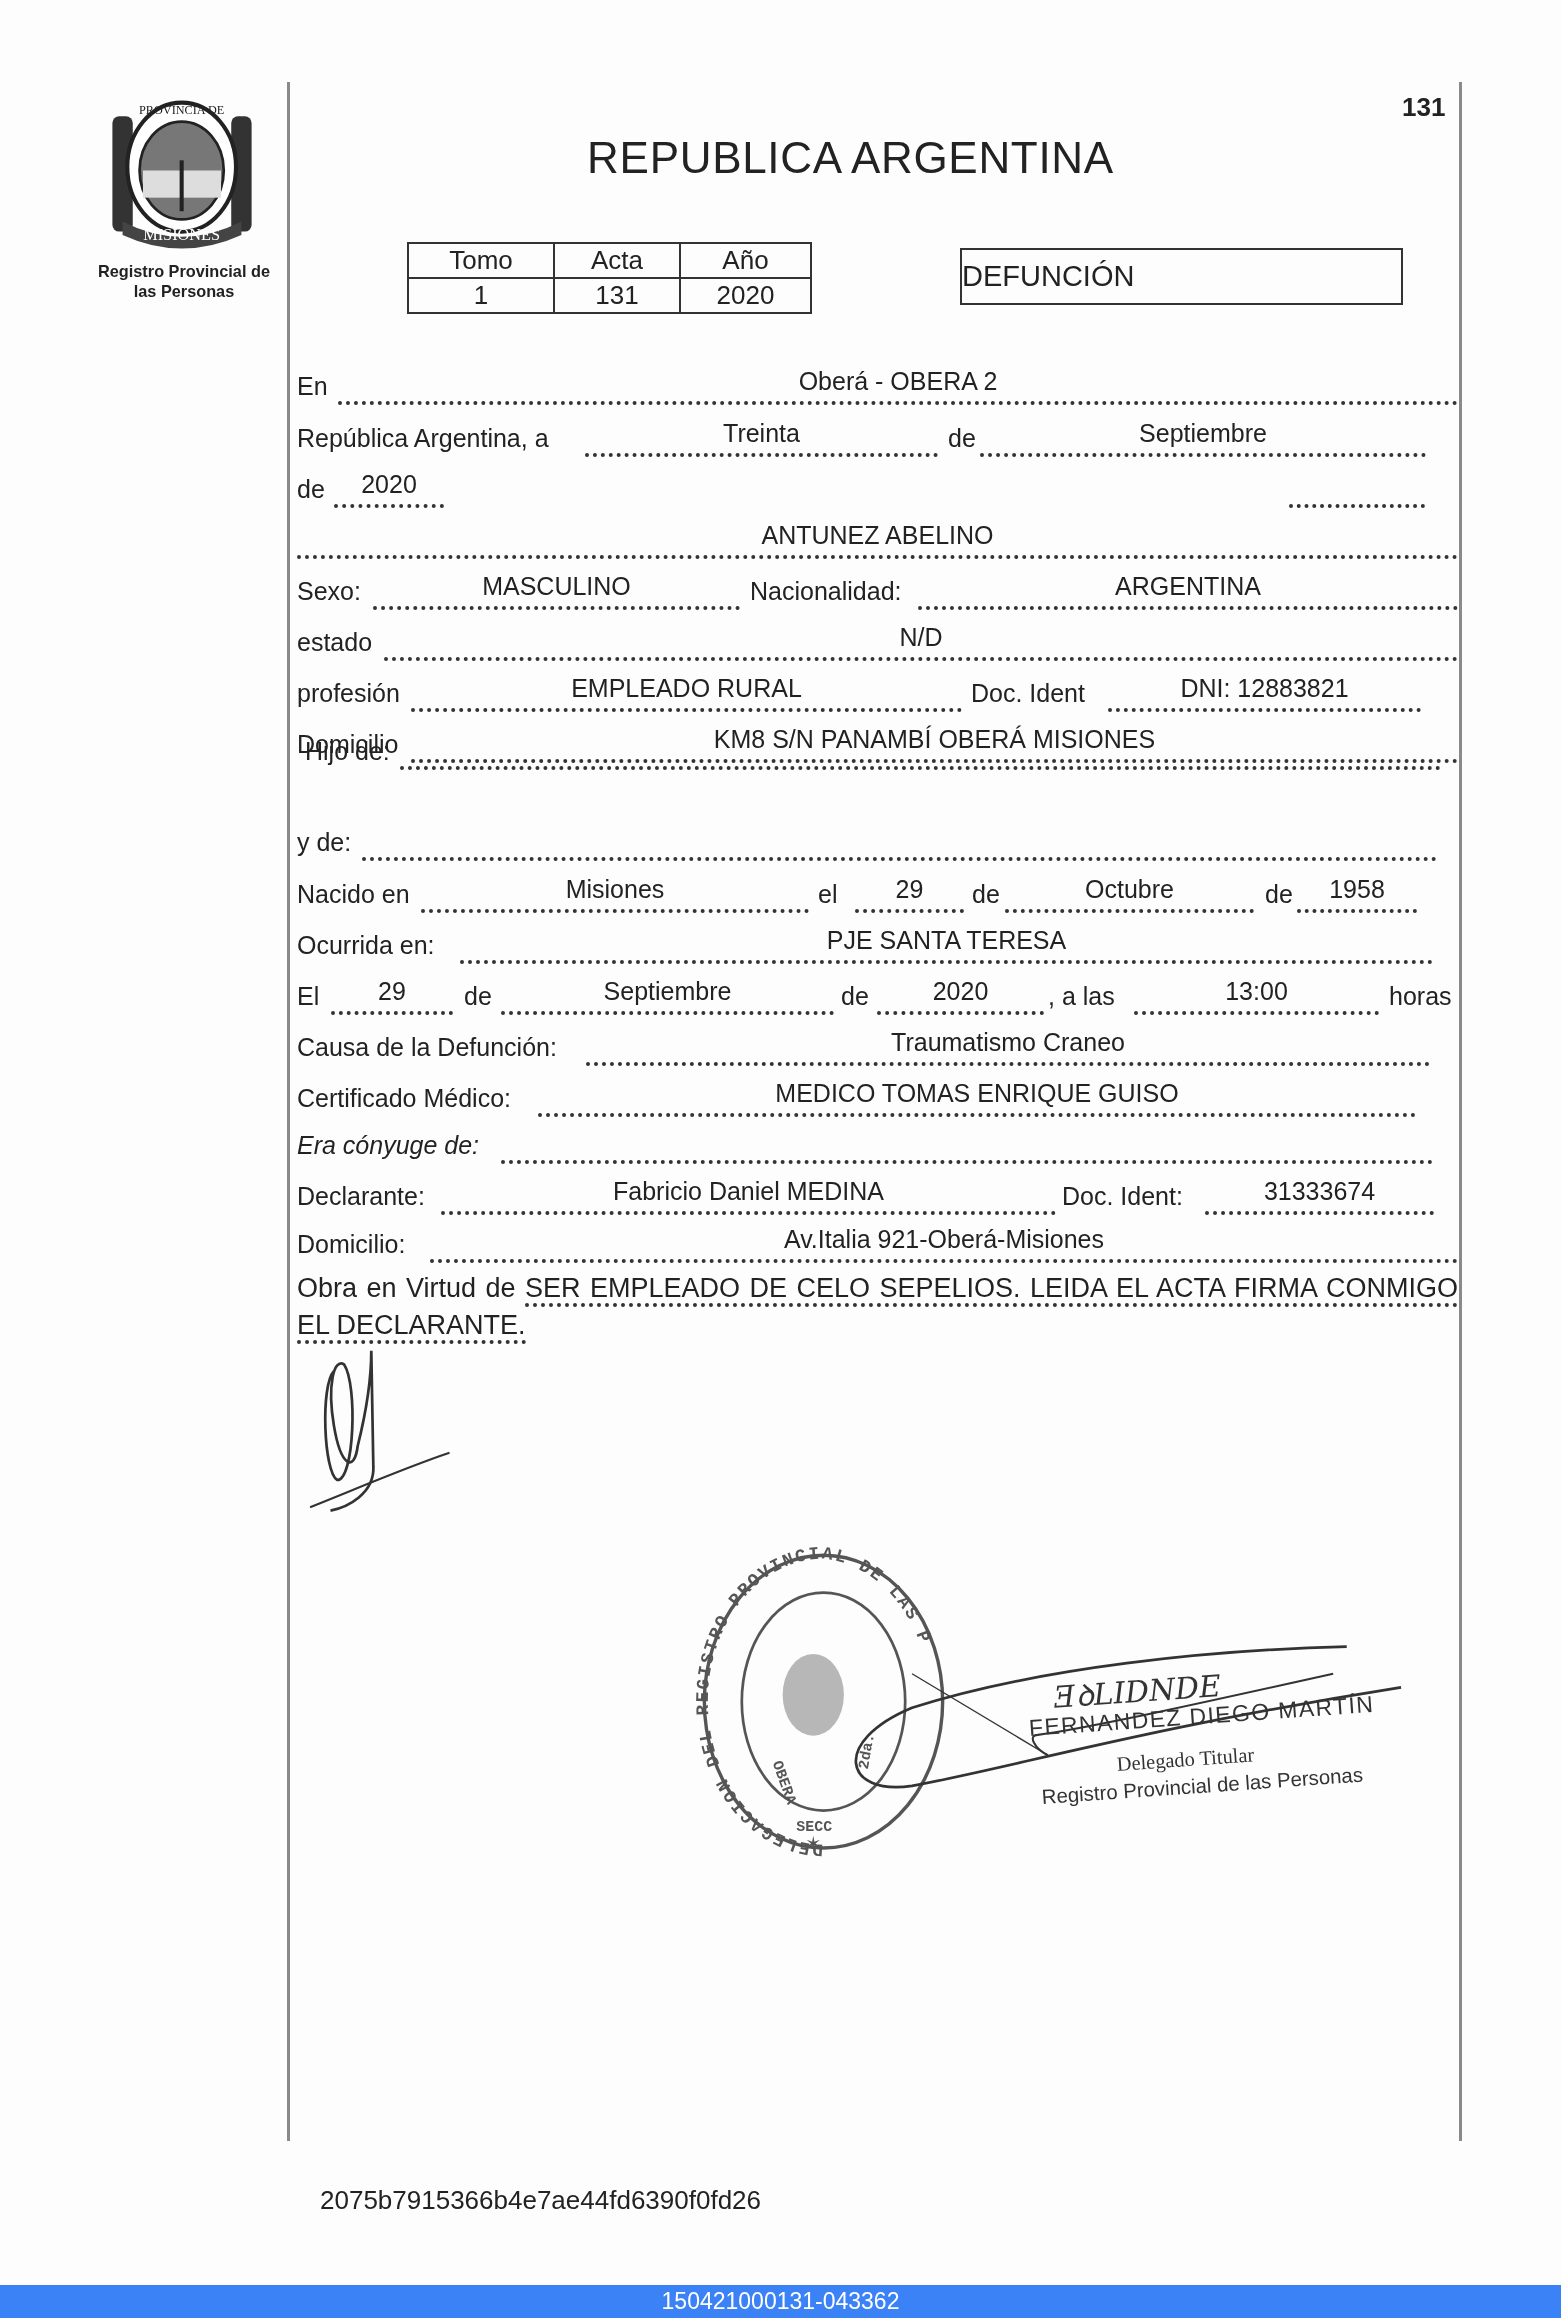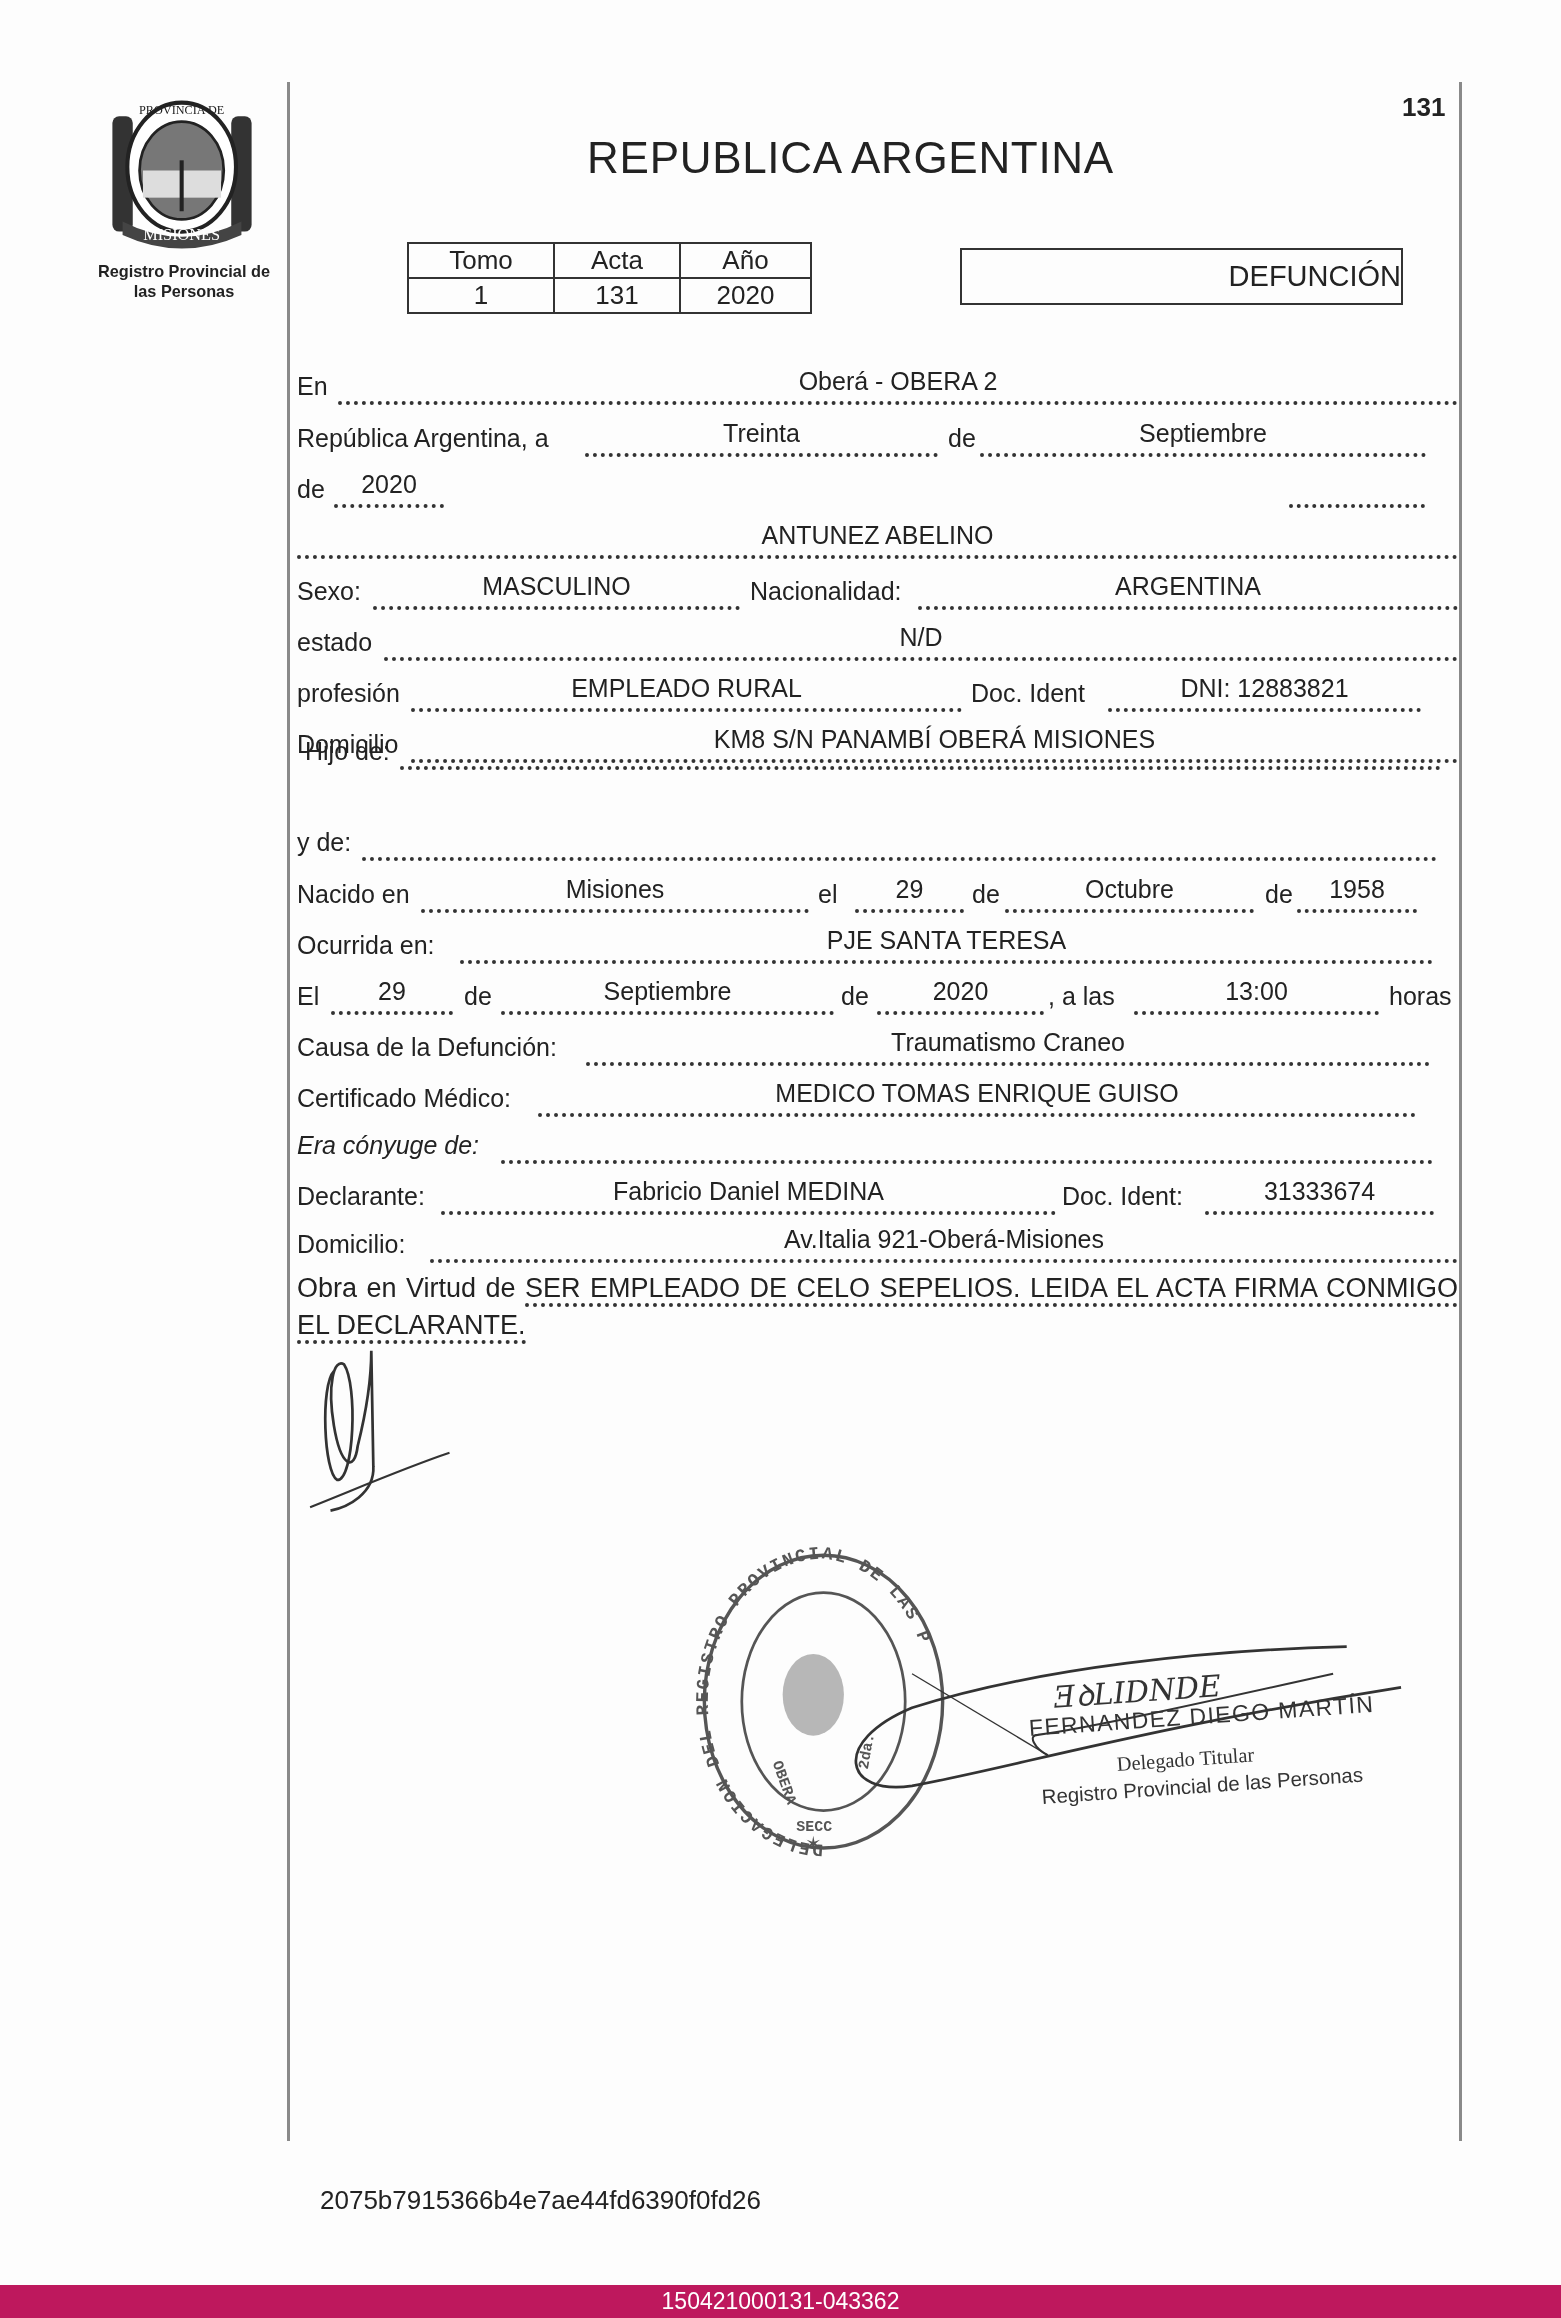--- a/index.html
+++ b/index.html
@@ -7,28 +7,28 @@
          font-family:"Liberation Sans", sans-serif; color:#222; }
   .abs { position:absolute; }
   .vline { position:absolute; width:3.4px; background:#8a8a8a; }
   .logo { left:109px; top:92px; width:146px; height:157px; }
   .logo-caption { left:75px; top:261px; width:218px; text-align:center; font-size:16.3px; line-height:20.4px; font-weight:bold; }
   .title { left:476px; top:133px; width:749px; text-align:center; font-size:44px; letter-spacing:0.7px; }
   .pagenum { left:1402px; top:92px; font-size:26px; font-weight:bold; }
   table.ref { position:absolute; left:407px; top:242px; border-collapse:collapse; font-size:26px; }
   table.ref td { border:2px solid #333; text-align:center; height:33px; padding:0; }
   table.ref td.c1 { width:144px; } table.ref td.c2 { width:124px; } table.ref td.c3 { width:129px;margin-left:37px; }
-  .deftype { left:960px; top:248px; width:439px; height:53px; border:2px solid #333; text-align:right; font-size:29px; line-height:53px; }
+  .deftype { left:960px; top:248px; width:439px; height:53px; border:2px solid #333; text-align:left; font-size:29px; line-height:53px; }
   .row { position:absolute; left:297px; width:1161px; height:41px; font-size:25px; }
   .row .lbl { position:absolute; bottom:6.8px; white-space:nowrap; }
   .row .fld { position:absolute; bottom:2.7px; height:33px; border-bottom:4.1px dotted #333; text-align:center; white-space:nowrap; line-height:27px; }
   .obra { position:absolute; left:297px; top:1270px; width:1161px; font-size:27px; line-height:37px; text-align:justify; }
   .obra .u { border-bottom:4.1px dotted #333; }
   .hash { left:320px; top:2185px; font-size:26px; }
-  .footer { left:0; top:2285px; width:1561px; height:33px; background:#be185d; color:#fff; text-align:center; font-size:23px; line-height:33px; }
+  .footer { left:0; top:2285px; width:1561px; height:33px; background:#3b82f6; color:#fff; text-align:center; font-size:23px; line-height:33px; }
   .sig-text { position:absolute; font-family:"Liberation Sans", sans-serif; color:#333; transform:rotate(-4deg); transform-origin:left top; }
 </style>
 </head>
 <body>
 
 <div class="vline" style="left:287px; top:82px; height:2059px;"></div>
 <div class="vline" style="left:1459px; top:82px; height:2059px;"></div>
 
 <svg class="abs logo" viewBox="0 0 215 230">
   <rect x="5" y="35" width="30" height="170" rx="10" fill="#333"></rect>

